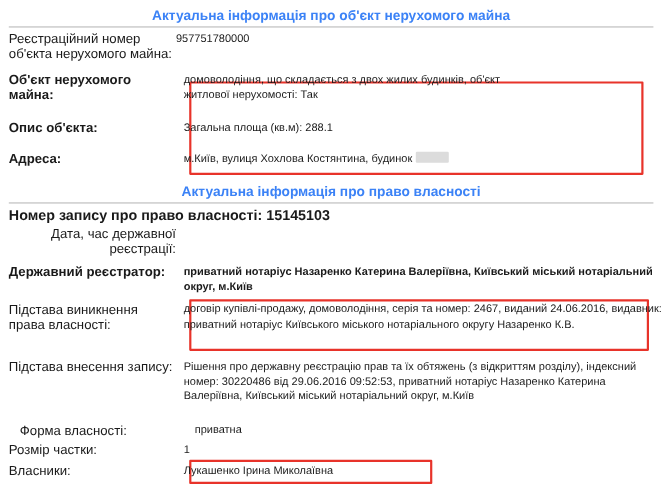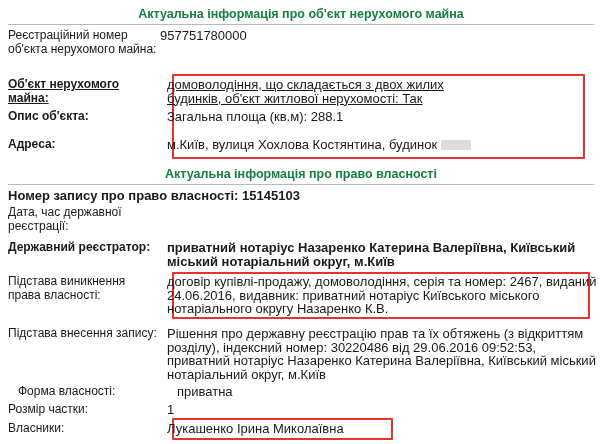--- a/index.html
+++ b/index.html
@@ -17,21 +17,21 @@
   .page {
     position: relative;
     width: 602px;
     height: 444px;
     box-sizing: border-box;
   }
   .section-title {
     text-align: center;
     font-weight: bold;
     font-size: 12.5px;
-    color: #15803d;
+    color: #3b82f6;
   }
   .title-1 { position: absolute; left: 0; top: 7px; width: 602px; }
   .title-2 { position: absolute; left: 0; top: 167px; width: 602px; }
   .rule {
     position: absolute;
     height: 1px;
     background: #b9b9b9;
   }
   .rule-a { left: 8px; top: 24px; width: 586px; }
   .rule-b { left: 8px; top: 184px; width: 586px; }
@@ -44,21 +44,21 @@
     font-size: 12px;
     line-height: 13.5px;
     color: #1a1a1a;
     width: 160px;
     flex: 0 0 160px;
     padding-left: 8px;
     box-sizing: border-box;
   }
   .lbl.bold { font-weight: bold; }
   .val {
-    font-size: 13px;
+    font-size: 10px;
     line-height: 13.5px;
     color: #1a1a1a;
     flex: 1 1 auto;
   }
 
   
   .redbox {
     position: absolute;
     border: 2px solid #e8332a;
     box-sizing: border-box;
@@ -90,21 +90,21 @@
   <div class="section-title title-1">Актуальна інформація про об'єкт нерухомого майна</div>
   <div class="rule rule-a"></div>
 
   <div class="row" style="left:0; top:29px; width:602px;">
     <div class="lbl">Реєстраційний номер об'єкта нерухомого майна:</div>
     <div class="val">957751780000</div>
   </div>
 
   <div class="redbox" style="left:172px; top:74px; width:413px; height:85px;"></div>
 
-  <div class="row" style="left:0; top:78px; width:490px;text-decoration:underline;">
+  <div class="row" style="left:0; top:66px; width:490px;">
     <div class="lbl bold">Об'єкт нерухомого майна:</div>
     <div class="val" style="width:400px; padding-left:7px; box-sizing:border-box;">домоволодіння, що складається з двох жилих будинків, об'єкт житлової нерухомості: Так</div>
   </div>
 
   <div class="row" style="left:0; top:110px; width:602px;">
     <div class="lbl bold">Опис об'єкта:</div>
     <div class="val" style="width:400px; padding-left:7px; box-sizing:border-box;">Загальна площа (кв.м): 288.1</div>
   </div>
 
   <div class="row" style="left:0; top:138px; width:602px;">
@@ -116,21 +116,21 @@
   </div>
 
   <div class="section-title title-2">Актуальна інформація про право власності</div>
   <div class="rule rule-b"></div>
 
   <div class="record-no">
     <span>Номер запису про право власності:</span>
     <span>15145103</span>
   </div>
 
-  <div class="row" style="left:0; top:206px; width:602px;">
+  <div class="row" style="left:0; top:206px; width:602px;text-align:right;">
     <div class="lbl">Дата, час державної реєстрації:</div>
   </div>
 
   <div class="row" style="left:0; top:241px; width:602px;font-weight:bold;">
     <div class="lbl">Державний реєстратор:</div>
     <div class="val" style="width:410px; padding-left:7px; box-sizing:border-box;">приватний нотаріус Назаренко Катерина Валеріївна, Київський міський нотаріальний округ, м.Київ</div>
   </div>
 
   <div class="redbox" style="left:172px; top:272px; width:418px; height:47px;"></div>
 

